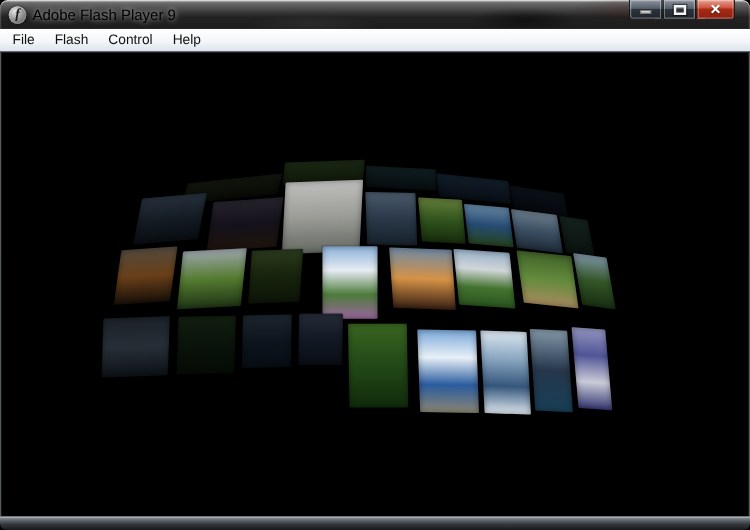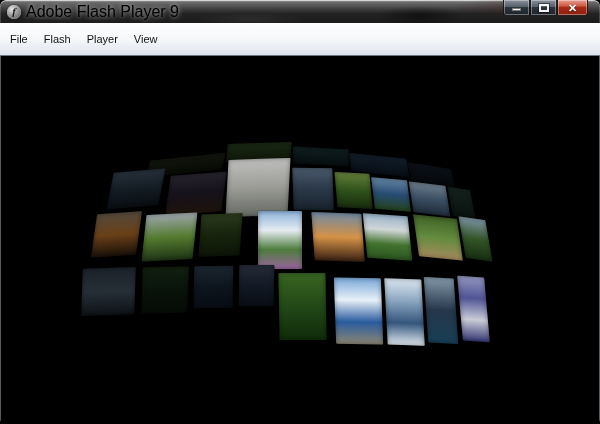--- a/index.html
+++ b/index.html
@@ -20,40 +20,40 @@
     background:
       radial-gradient(60px 14px at 420px 16px, rgba(0,0,0,.45), transparent 70%),
       radial-gradient(90px 16px at 520px 8px, rgba(60,20,15,.35), transparent 70%),
       radial-gradient(80px 12px at 250px 20px, rgba(255,255,255,.06), transparent 70%);
     pointer-events:none; }
   .app-icon { width:14px; height:14px; margin:0 5px 0 7px; border-radius:50%;
     background:radial-gradient(circle at 35% 30%, #e8e8e8 0%, #9a9a9a 45%, #4a4a4a 100%);
     color:#1b1b1b; font:italic bold 11px/13px "Liberation Serif", serif;
     text-align:center; flex:0 0 auto; z-index:2;
     box-shadow:0 0 2px rgba(0,0,0,.8), inset 0 0 1px #fff; }
-  .title { color:#000; font-size:16px; z-index:2;
+  .title { color:#000; font-size:12px; z-index:2;
     text-shadow:0 0 4px rgba(255,255,255,.55), 0 0 8px rgba(255,255,255,.3); }
 
   .win-buttons { position:absolute; top:0; right:12px; display:flex; z-index:3; }
   .wbtn { width:27px; height:16px; display:flex; align-items:center; justify-content:center;
     border:1px solid rgba(20,20,20,.9); border-top:none;
     box-shadow:inset 0 0 0 1px rgba(255,255,255,.35); }
   .wbtn.min { border-radius:0 0 0 3px;
     background:linear-gradient(to bottom,#8a929c 0%,#55606b 45%,#2c343c 50%,#1e242a 100%); }
   .wbtn.max {
     background:linear-gradient(to bottom,#8a929c 0%,#55606b 45%,#2c343c 50%,#1e242a 100%); }
   .wbtn.close { width:31px; border-radius:0 0 3px 0;
     background:linear-gradient(to bottom,#e8a092 0%,#cf5741 40%,#a72a14 50%,#8c1f10 100%); }
   .glyph-min { width:9px; height:3px; background:#f4f4f4; border:1px solid rgba(0,0,0,.5); margin-top:4px; }
   .glyph-max { width:10px; height:8px; border:2px solid #f4f4f4; outline:1px solid rgba(0,0,0,.45); }
   .glyph-close { color:#fff; font-size:11px; font-weight:bold; line-height:14px;
     text-shadow:0 1px 1px rgba(0,0,0,.6); }
 
   
-  .menubar { height:33px; padding-left:2px;
+  .menubar { height:19px; padding-left:2px;
     background:linear-gradient(to bottom,#ffffff 0%,#f4f6f9 55%,#dde3ec 100%);
     border-bottom:1px solid #6f757d; display:flex; align-items:center; }
   .menu-item { font-size:11px; color:#111; padding:2px 8px; border-radius:2px; }
 
   
   .stage { position:relative; height:371px; background:#000; overflow:hidden;
     border-left:1px solid rgba(160,165,170,.55); border-right:1px solid rgba(160,165,170,.55); }
   .tile { position:absolute; border-radius:1px;
     box-shadow:inset 0 0 5px rgba(0,0,0,.4), 0 0 1px rgba(0,0,0,.9); }
 
@@ -80,22 +80,22 @@
       </div>
       <div class="wbtn close">
         <span class="glyph-close">✕</span>
       </div>
     </div>
   </div>
 
   <div class="menubar">
     <span class="menu-item">File</span>
     <span class="menu-item">Flash</span>
-    <span class="menu-item">Player</span>
-    <span class="menu-item">View</span>
+    <span class="menu-item">Control</span>
+    <span class="menu-item">Help</span>
   </div>
 
   <div class="stage">
     <div id="dome">
         <div class="tile" title="dark-ridge-strip" style="left: 147px; top: 101px; width: 76px; height: 16px; transform: rotate(-6deg) skewX(-20deg); filter: brightness(0.45); background: linear-gradient(rgb(36, 48, 30), rgb(16, 22, 8));"></div>
         <div class="tile" title="forest-strip" style="left: 226px; top: 87px; width: 64px; height: 18px; transform: rotate(-2deg) skewX(-8deg); filter: brightness(0.6); background: linear-gradient(rgb(44, 68, 32), rgb(22, 36, 14));"></div>
         <div class="tile" title="teal-lake-strip" style="left: 292px; top: 92px; width: 56px; height: 17px; transform: rotate(3deg) skewX(6deg); filter: brightness(0.5); background: linear-gradient(rgb(30, 58, 62), rgb(12, 26, 30));"></div>
         <div class="tile" title="slate-sky-strip" style="left: 349px; top: 100px; width: 58px; height: 18px; transform: rotate(6deg) skewX(14deg); filter: brightness(0.5); background: linear-gradient(rgb(34, 58, 84), rgb(14, 26, 40));"></div>
         <div class="tile" title="night-strip" style="left: 408px; top: 110px; width: 44px; height: 18px; transform: rotate(9deg) skewX(20deg); filter: brightness(0.4); background: linear-gradient(rgb(28, 42, 60), rgb(10, 18, 28));"></div>
         <div class="tile" title="stormy-lake" style="left: 109px; top: 115px; width: 52px; height: 36px; transform: rotate(-5deg) skewX(-16deg); filter: brightness(0.55); background: linear-gradient(rgb(70, 88, 108), rgb(36, 50, 64), rgb(16, 24, 32));"></div>

